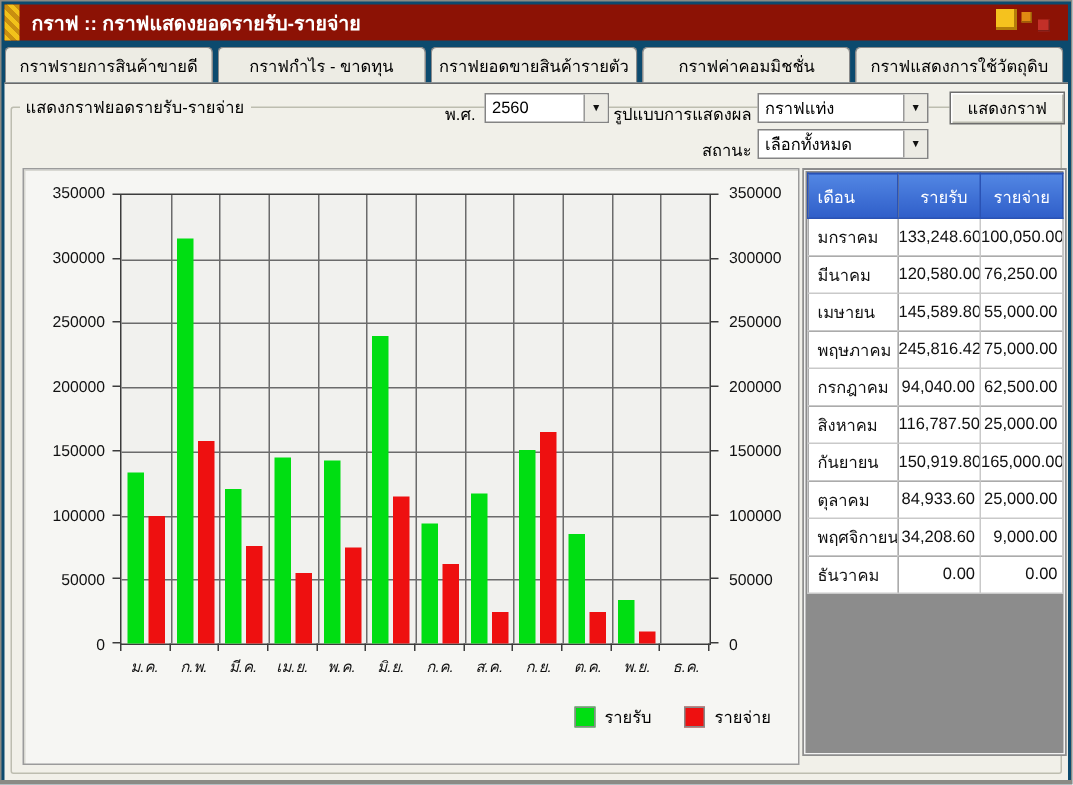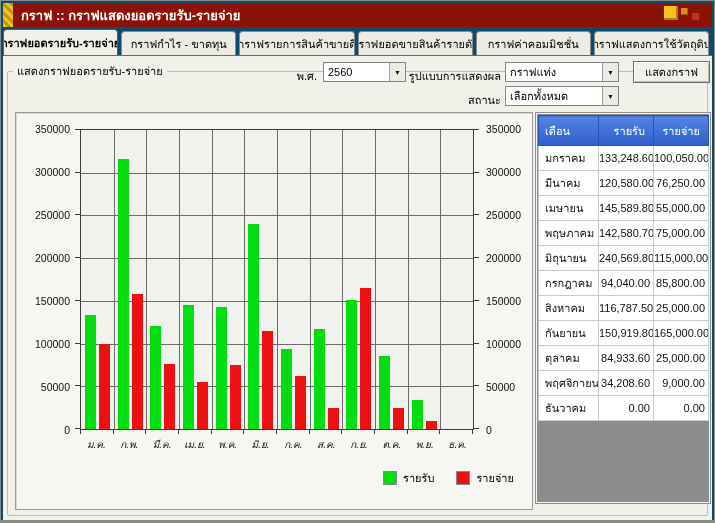--- a/index.html
+++ b/index.html
@@ -163,23 +163,22 @@
 
   <div class="titlebar">
     <div class="deco-strip"></div>
     <div class="title-text">กราฟ :: กราฟแสดงยอดรายรับ-รายจ่าย</div>
     <span class="tb-sq sq1"></span>
     <span class="tb-sq sq2"></span>
     <span class="tb-sq sq3"></span>
   </div>
 
   <div class="tabbar" id="tabbar">
-      <div class="tab active">กราฟยอดรายรับ-รายจ่าย</div>
+      <div class="tab">กราฟรายการสินค้าขายดี</div>
       <div class="tab">กราฟกำไร - ขาดทุน</div>
-      <div class="tab">กราฟรายการสินค้าขายดี</div>
       <div class="tab">กราฟยอดขายสินค้ารายตัว</div>
       <div class="tab">กราฟค่าคอมมิชชั่น</div>
       <div class="tab">กราฟแสดงการใช้วัตถุดิบ</div>
     </div>
 
   <div class="content">
 
     <fieldset class="groupbox">
       <legend>แสดงกราฟยอดรายรับ-รายจ่าย</legend>
     </fieldset>
@@ -369,32 +368,27 @@
               <td class="cell-num">120,580.00</td>
               <td class="cell-num">76,250.00</td>
             </tr>
             <tr>
               <td class="cell-month">เมษายน</td>
               <td class="cell-num">145,589.80</td>
               <td class="cell-num">55,000.00</td>
             </tr>
             <tr>
               <td class="cell-month">พฤษภาคม</td>
-              <td class="cell-num">142,580.70</td>
+              <td class="cell-num">245,816.42</td>
               <td class="cell-num">75,000.00</td>
-            </tr>
-            <tr>
-              <td class="cell-month">มิถุนายน</td>
-              <td class="cell-num">240,569.80</td>
-              <td class="cell-num">115,000.00</td>
             </tr>
             <tr>
               <td class="cell-month">กรกฎาคม</td>
               <td class="cell-num">94,040.00</td>
-              <td class="cell-num">85,800.00</td>
+              <td class="cell-num">62,500.00</td>
             </tr>
             <tr>
               <td class="cell-month">สิงหาคม</td>
               <td class="cell-num">116,787.50</td>
               <td class="cell-num">25,000.00</td>
             </tr>
             <tr>
               <td class="cell-month">กันยายน</td>
               <td class="cell-num">150,919.80</td>
               <td class="cell-num">165,000.00</td>

